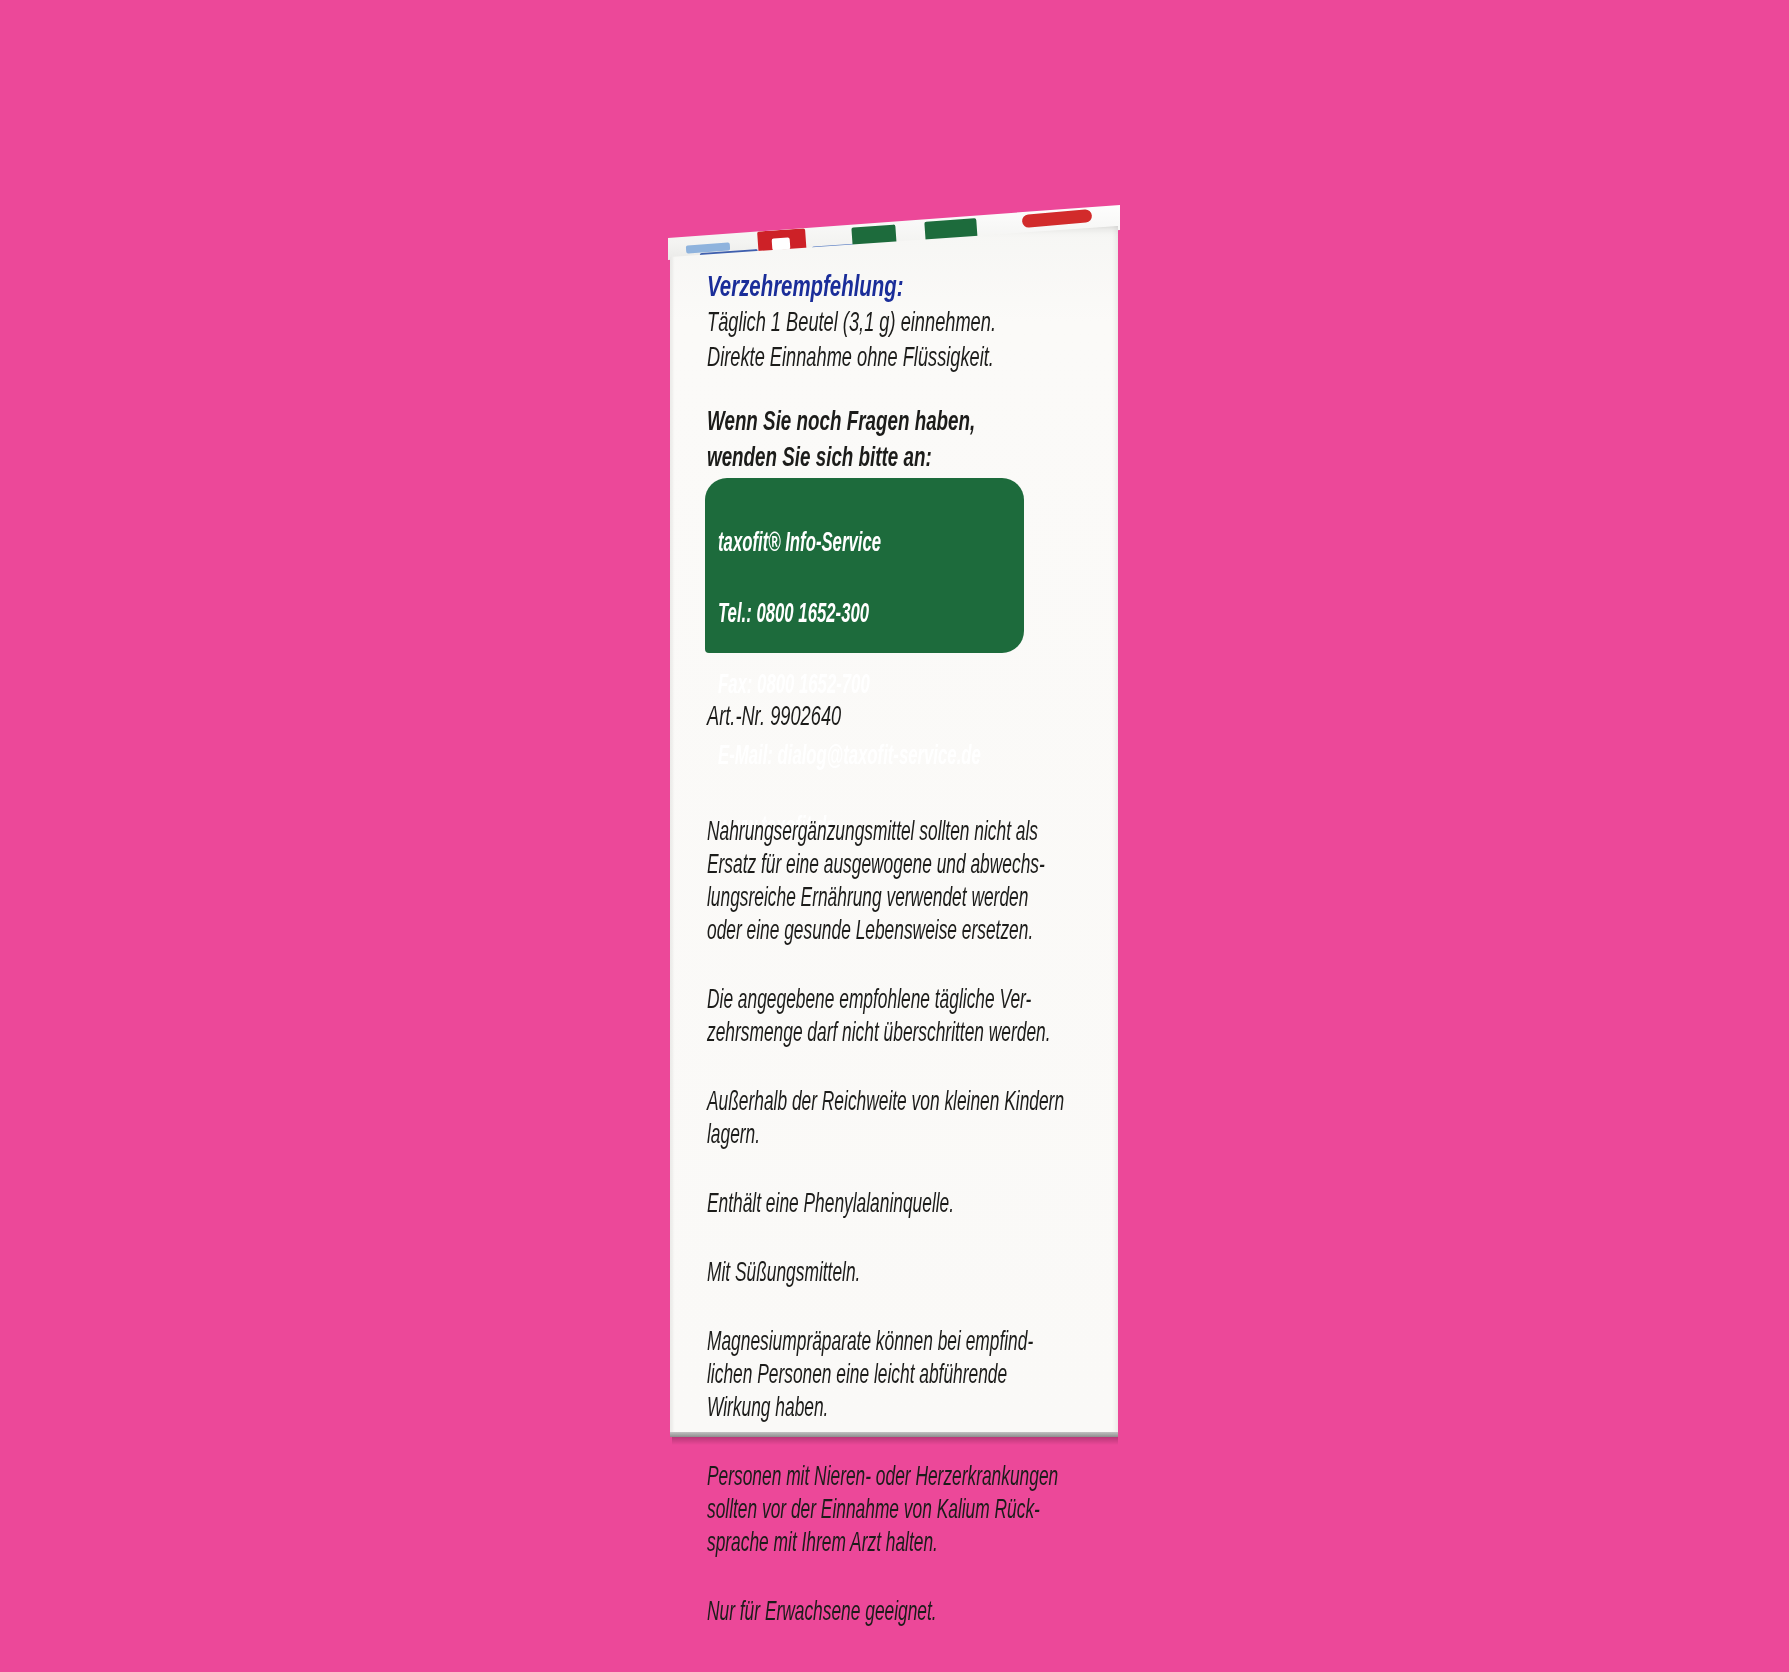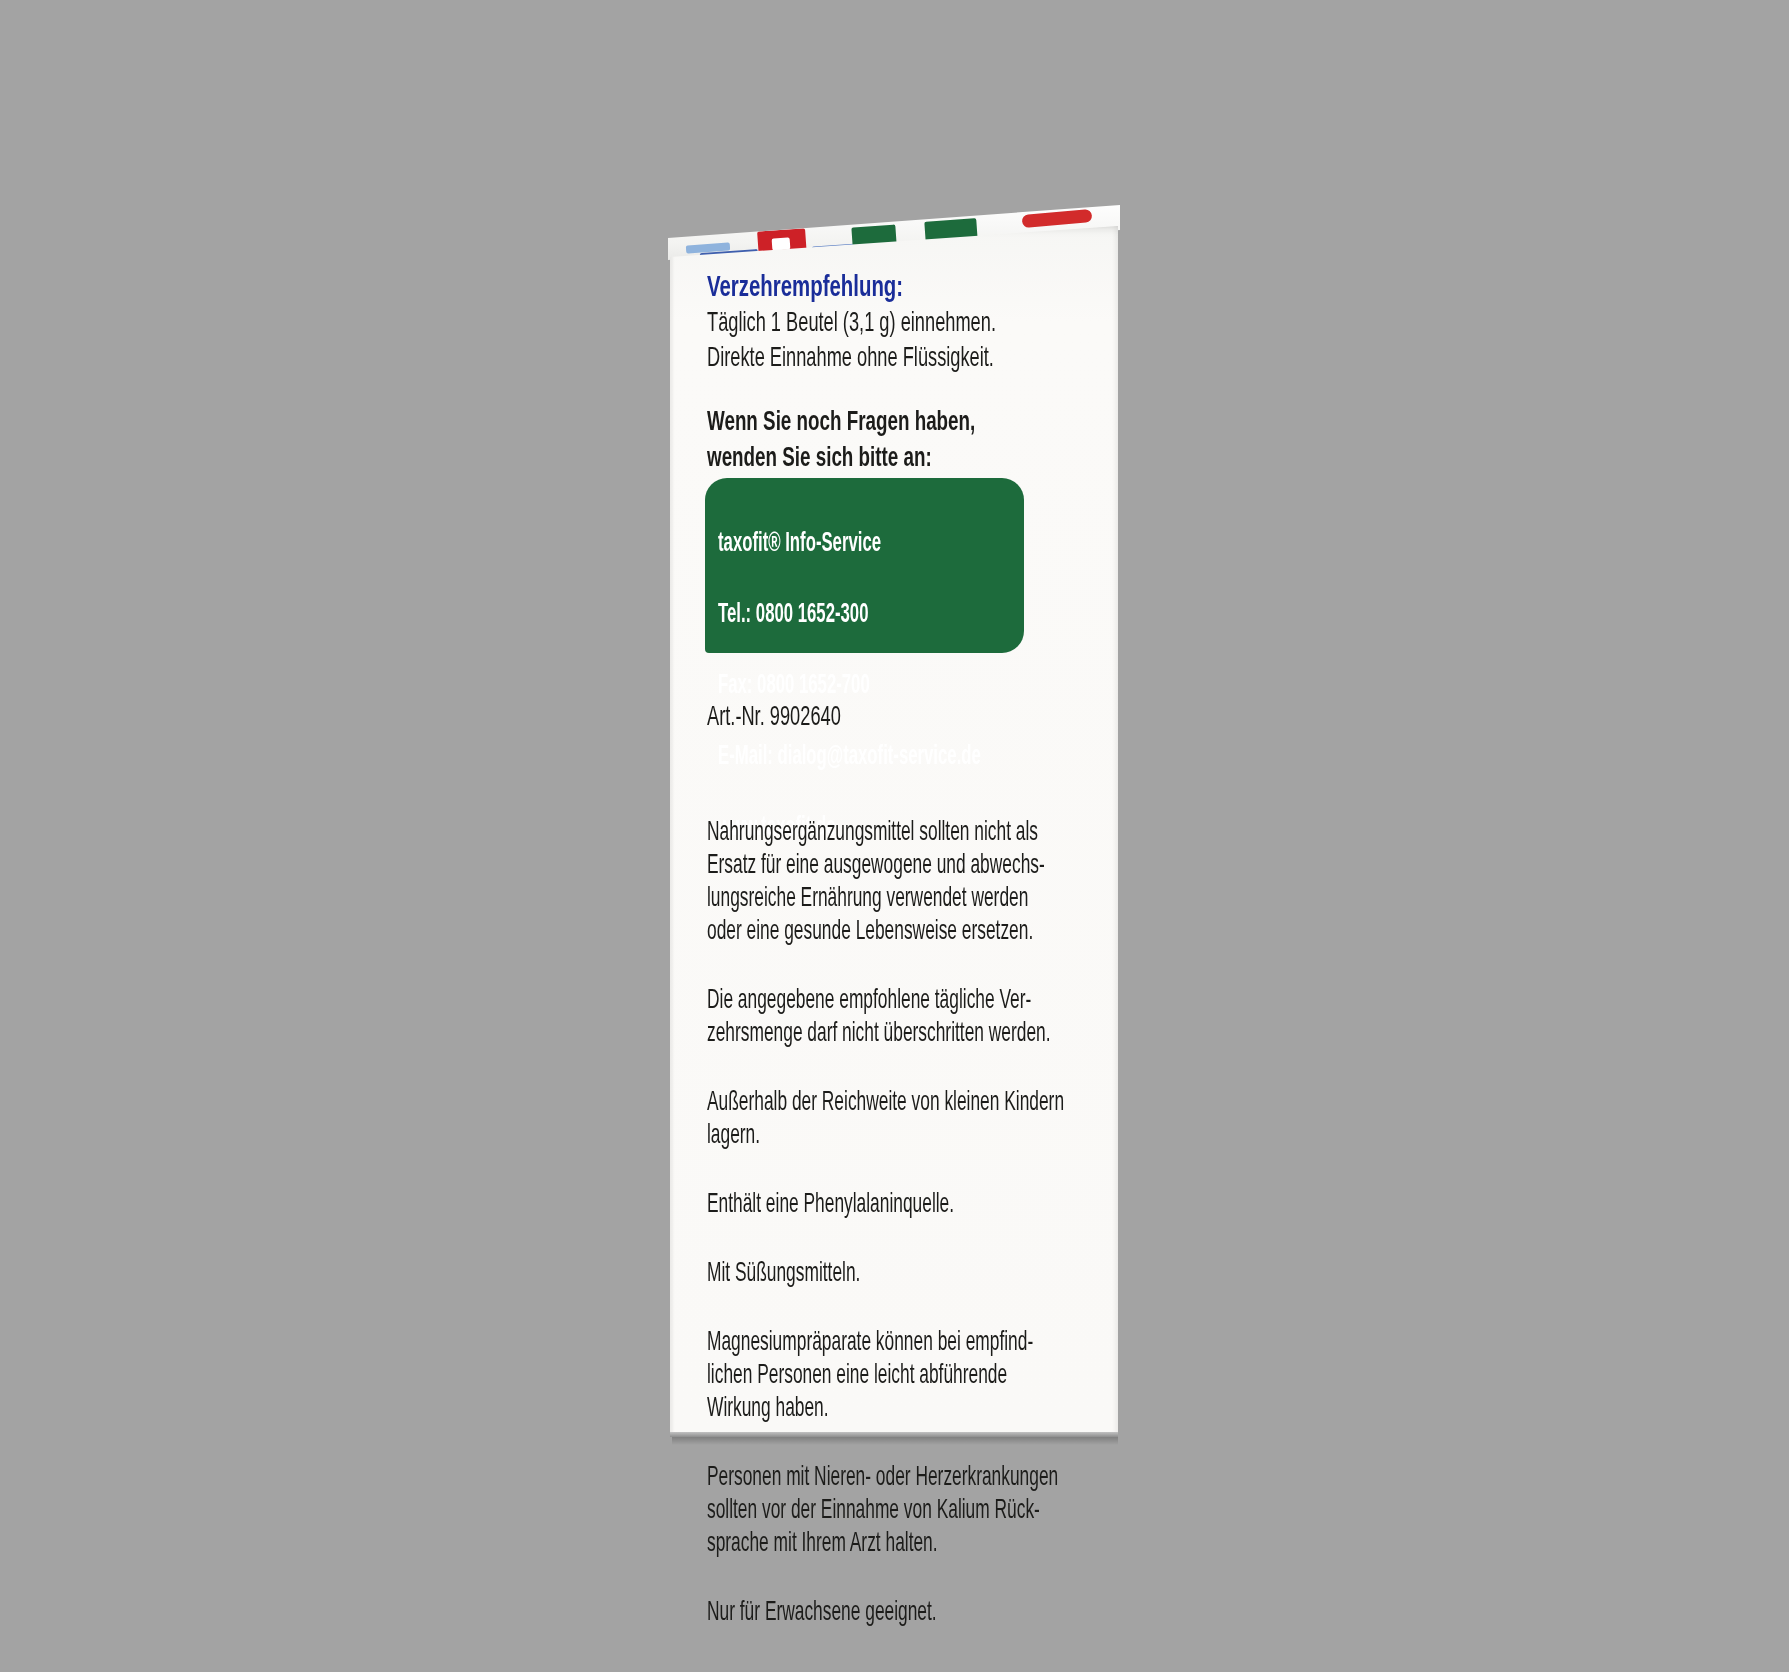--- a/index.html
+++ b/index.html
@@ -1,18 +1,18 @@
 <!DOCTYPE html>
 <html><head>
 <meta charset="utf-8">
 <style>
   html,body{margin:0;padding:0;background:#ffffff;}
   body{width:1789px;height:1672px;position:relative;overflow:hidden;
        font-family:"Liberation Sans","DejaVu Sans",sans-serif;}
-  .scene{position:absolute;inset:0;background:#a3a3a3;}
+  .scene{position:absolute;inset:0;background:#ec4899;font-style:italic;}
 
   
   .top-face{position:absolute;left:668px;top:200px;width:452px;height:62px;
     background:linear-gradient(180deg,#ffffff 0%,#f3f3f1 70%,#e9e9e7 100%);
     clip-path:polygon(0px 38px,100% 5px,100% 30px,0px 60px);}
   .front-face{position:absolute;left:670px;top:226px;width:448px;height:1209px;
     background:linear-gradient(180deg,#f6f6f4 0%,#fbfaf8 8%,#faf9f7 100%);
     clip-path:polygon(0px 31px,448px 0px,448px 1209px,0px 1209px);
     box-shadow:inset 3px 0 3px rgba(0,0,0,.05), inset -3px 0 4px rgba(0,0,0,.05),
                inset 0 8px 9px -5px rgba(0,0,0,.10);}

